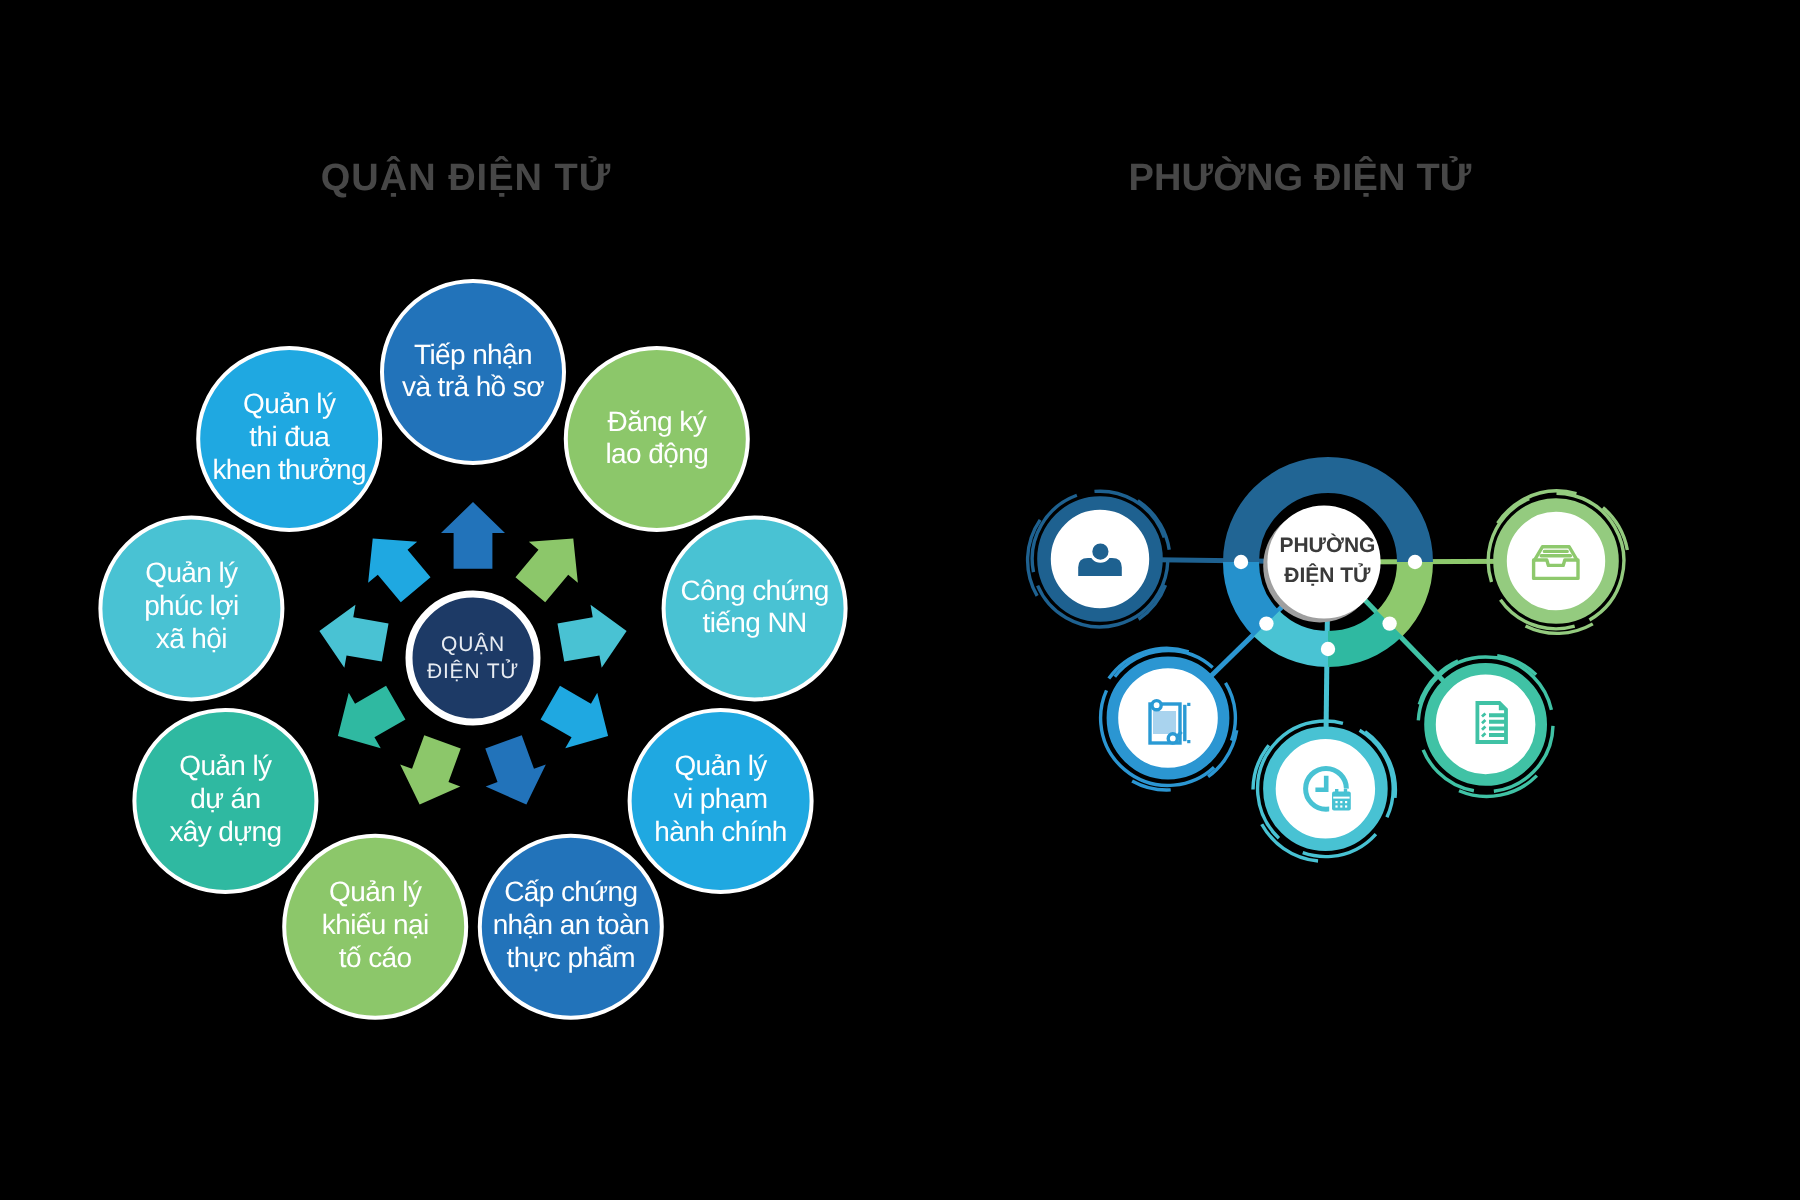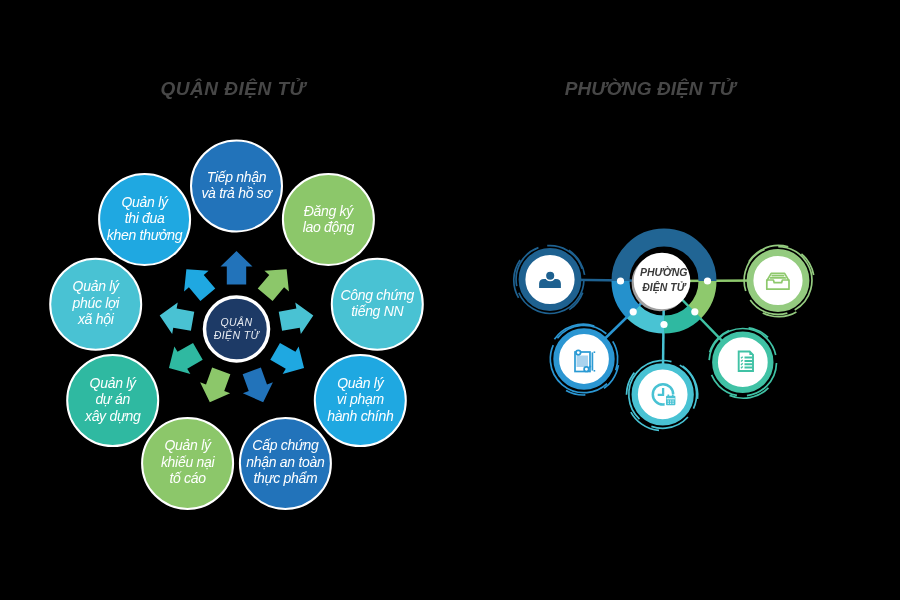--- a/index.html
+++ b/index.html
@@ -1,18 +1,17 @@
 <!DOCTYPE html>
 <html><head>
 <meta charset="utf-8">
 <style>
   html,body{margin:0;padding:0;background:#000;}
   .page{position:relative;width:900px;height:540px;background:#000;overflow:hidden;
         font-family:"Liberation Sans", sans-serif;
-        font-style:italic;
         -webkit-font-smoothing:antialiased;}
 </style>
 </head>
 <body>
 <div class="page">
 <svg width="900" height="600" viewBox="0 0 900 600" font-family="Liberation Sans, sans-serif">
 
   <text x="233" y="95" font-size="19" font-weight="bold" fill="#474747" text-anchor="middle" letter-spacing="0.5">QUẬN ĐIỆN TỬ</text>
   <text x="650" y="95" font-size="19" font-weight="bold" fill="#474747" text-anchor="middle" letter-spacing="0.1">PHƯỜNG ĐIỆN TỬ</text>
 

